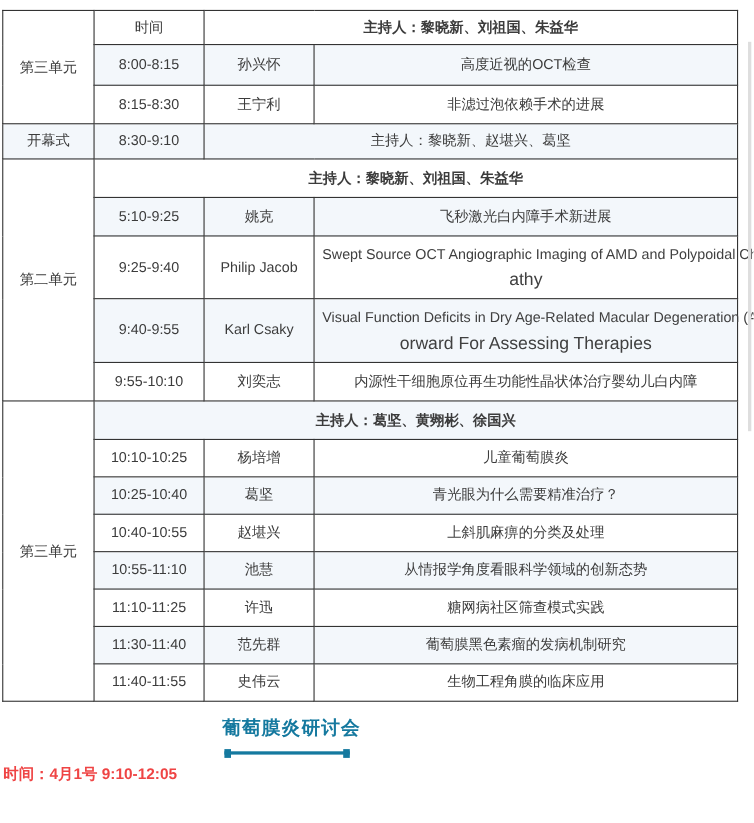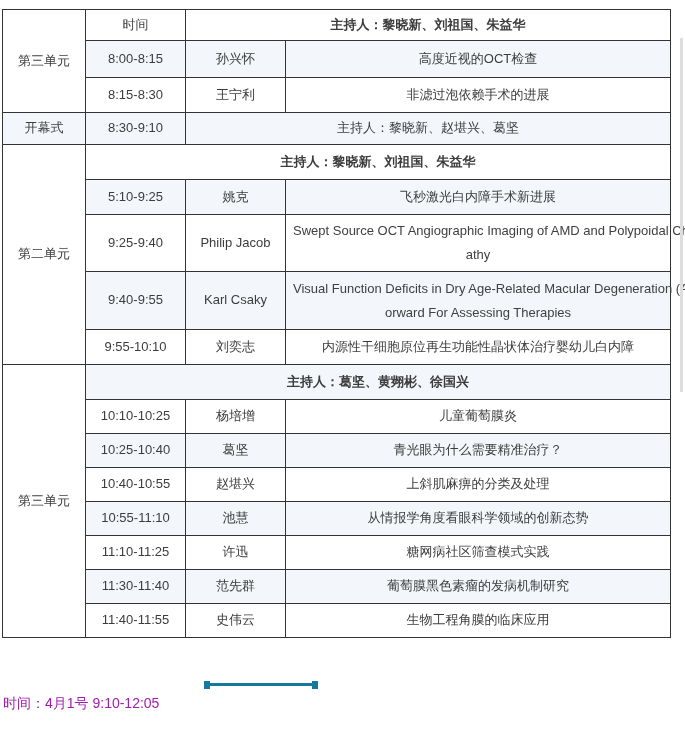--- a/index.html
+++ b/index.html
@@ -43,21 +43,21 @@
   .en-line1 {
     white-space: nowrap;
     text-align: left;
     padding-left: 3px;
     font-size: 13px;
     color: #404040;
     line-height: 24px;
   }
   .en-line2 {
     text-align: center;
-    font-size: 13px;
+    font-size: 16px;
     color: #404040;
     line-height: 24px;
   }
   #scrollbar-strip {
     position: absolute;
     left: 680px;
     top: 38px;
     width: 3px;
     height: 354px;
     background: #dedede;
@@ -90,22 +90,22 @@
     width: 6px;
     height: 8px;
     background: #15799f;
   }
   #title-underline::before { left: 0; }
   #title-underline::after { right: 0; }
   .footer-line {
     position: absolute;
     left: 3px;
     font-size: 14px;
-    font-weight: normal;
-    color: #a21caf;
+    font-weight: bold;
+    color: #ef4444;
   }
   #footer-time { top: 695px; }
   #footer-location { top: 749px; text-align: right; }
 </style>
 </head>
 <body>
 
 <div id="page">
 
   <table class="schedule">
@@ -203,18 +203,21 @@
       <tr style="height:34px">
         <td class="time-cell">11:40-11:55</td>
         <td class="speaker-cell">史伟云</td>
         <td class="topic-cell">生物工程角膜的临床应用</td>
       </tr>
     </tbody>
   </table>
 
   <div id="scrollbar-strip"></div>
 
+  <div id="footer-title-wrap">
+    <span id="footer-title">葡萄膜炎研讨会</span>
+  </div>
   <div id="title-underline"></div>
 
   <div id="footer-time" class="footer-line">时间：4月1号 9:10-12:05</div>
   <div id="footer-location" class="footer-line">地点：会展中心301会议室</div>
 
 </div>
 
 </body></html>

